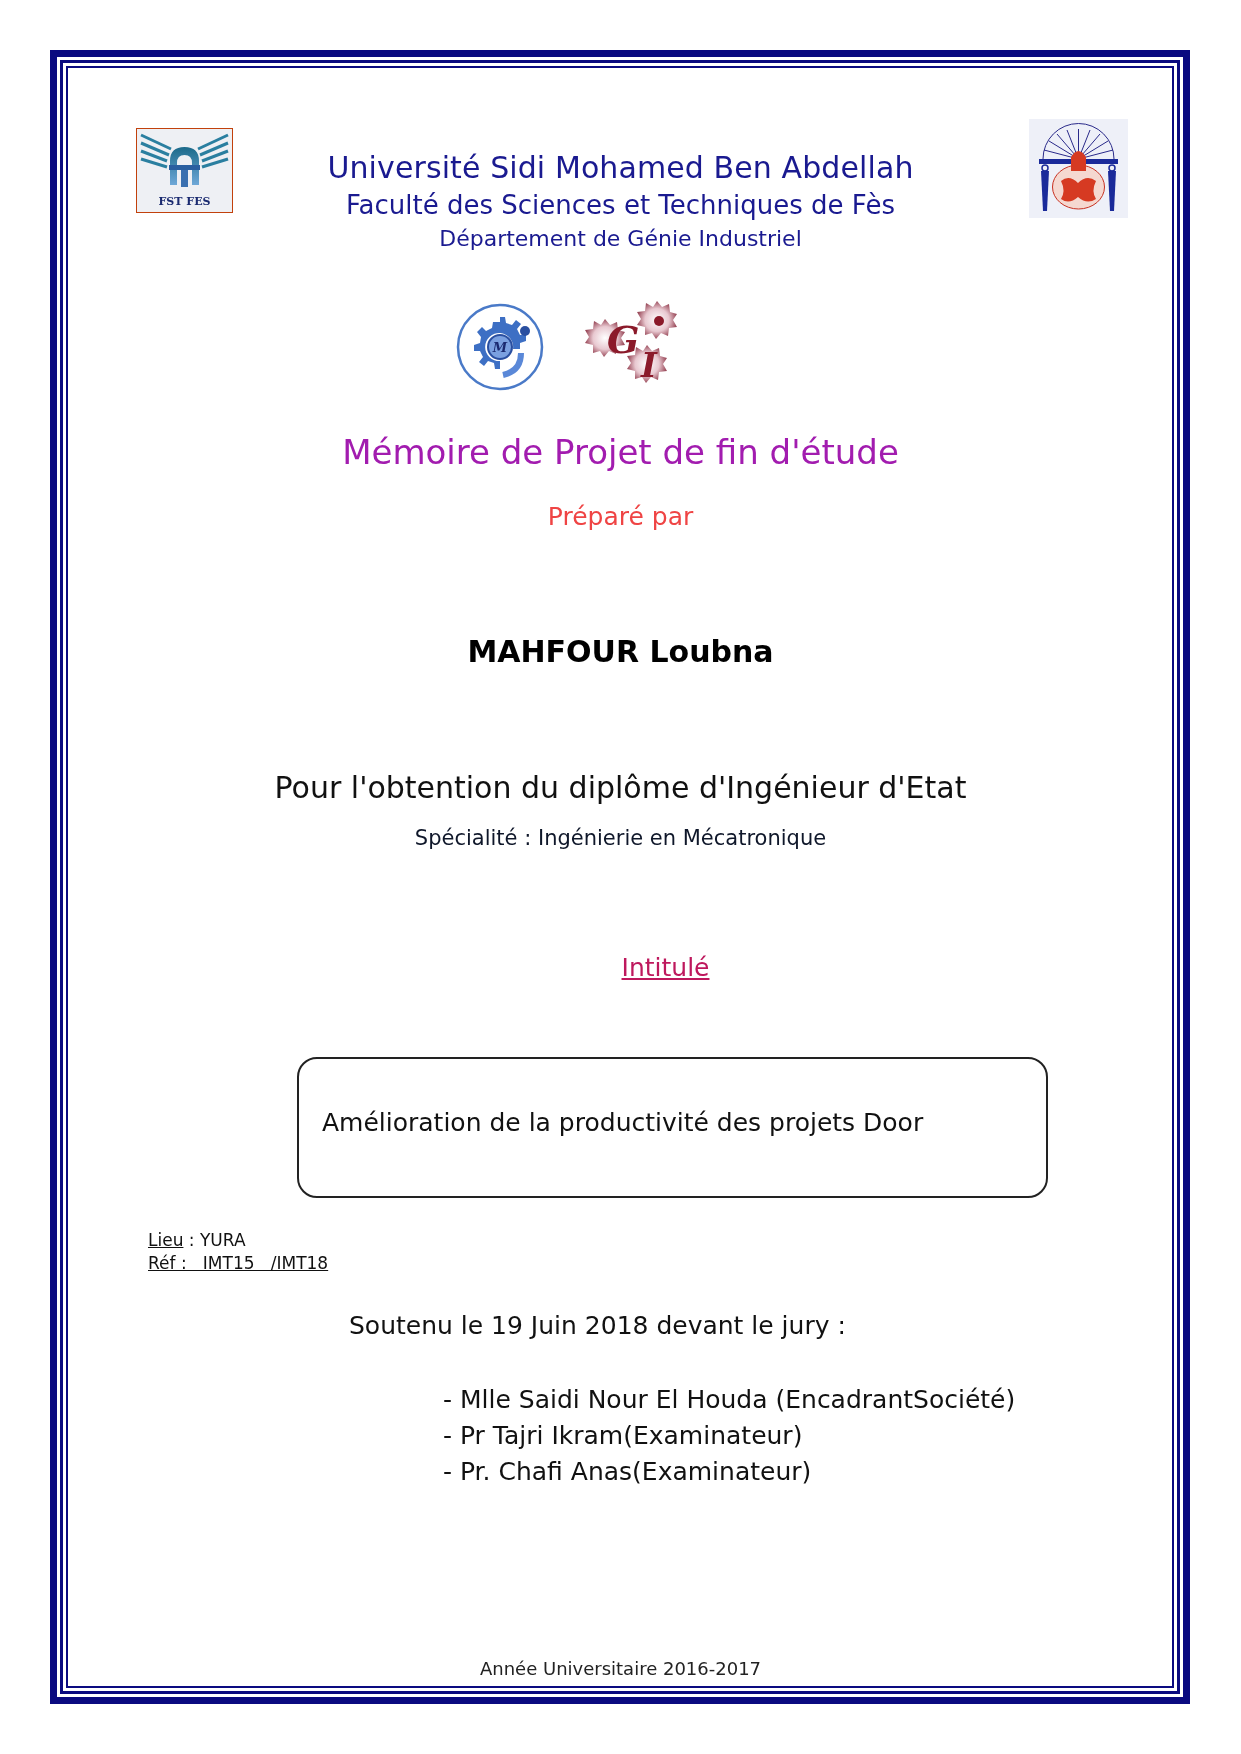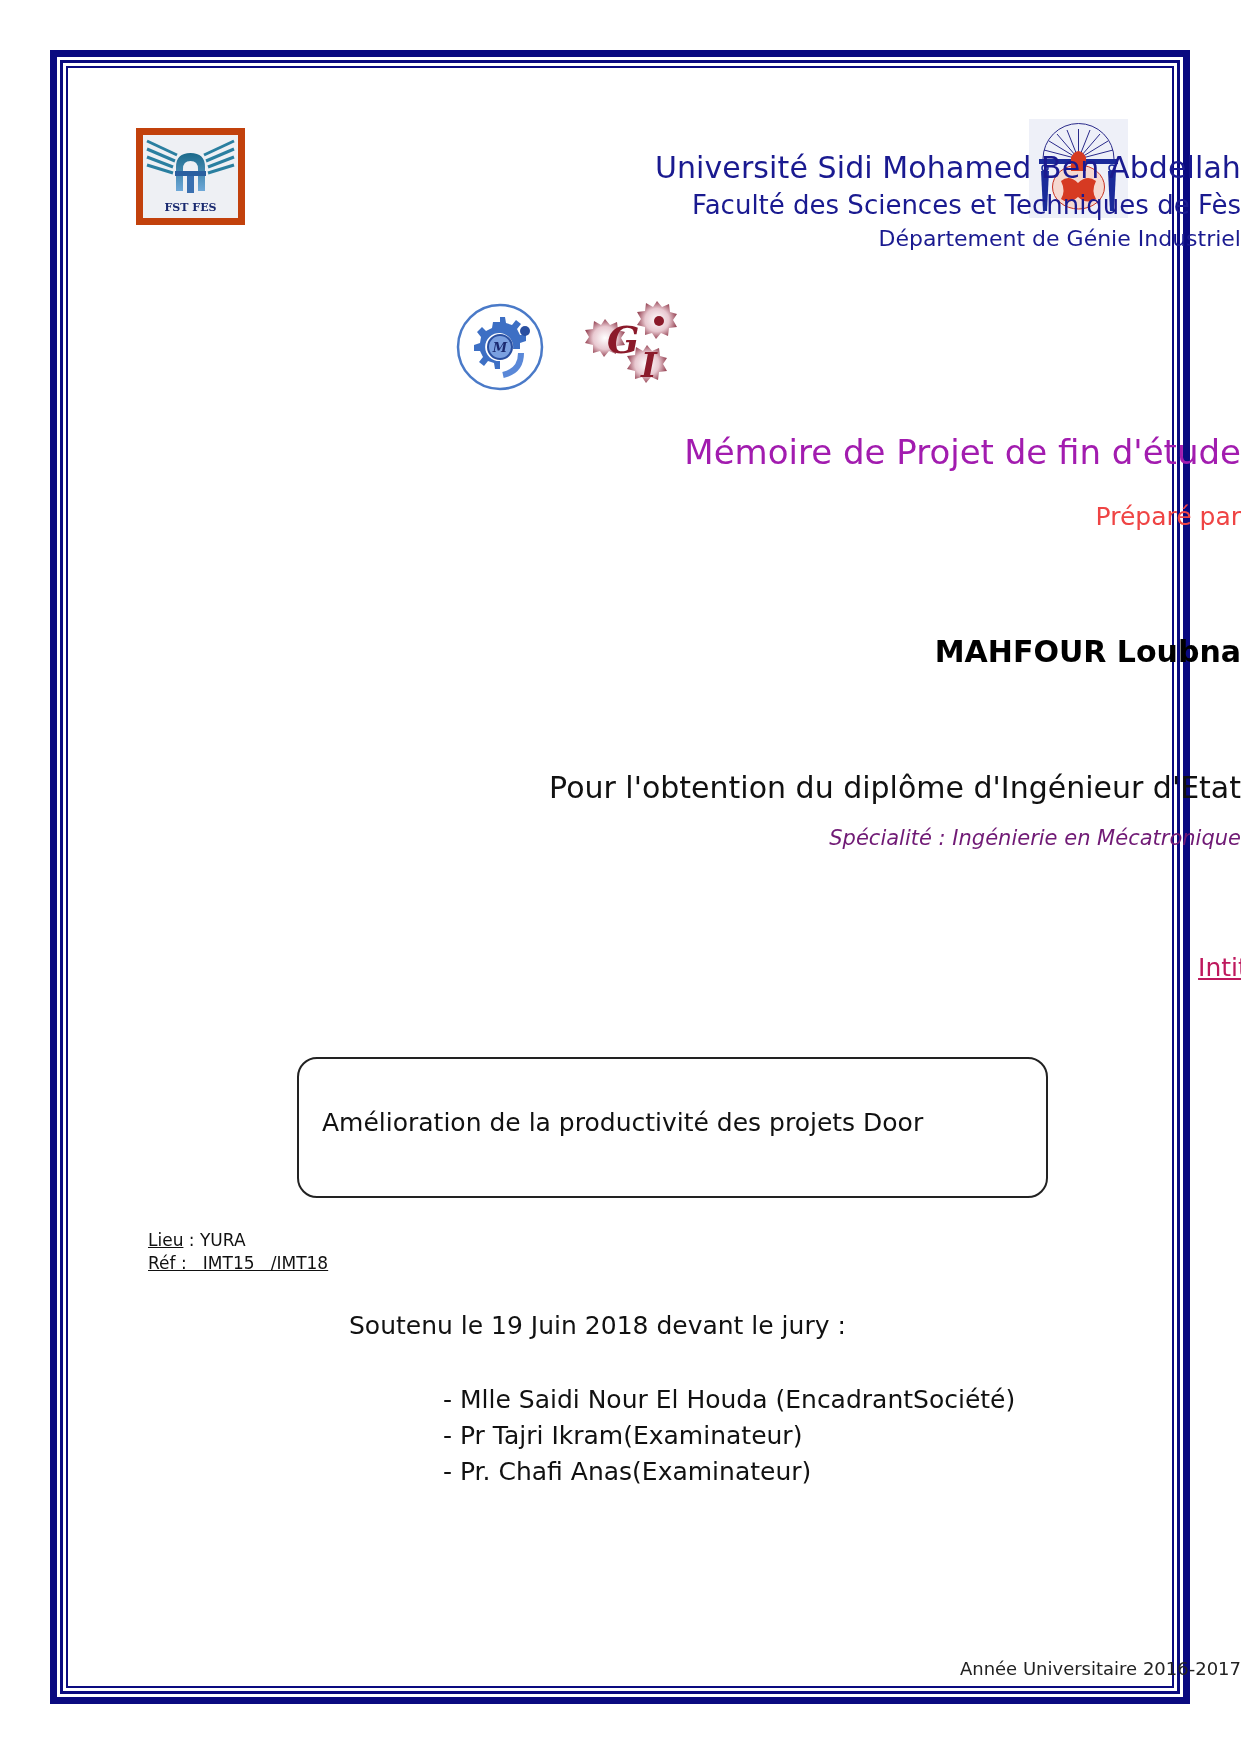--- a/index.html
+++ b/index.html
@@ -4,49 +4,49 @@
 <style>
   html, body { margin: 0; padding: 0; background: #ffffff; }
   body { width: 1241px; height: 1754px; position: relative; overflow: hidden;
          font-family: "DejaVu Sans", sans-serif; color: #111; }
   .abs { position: absolute; }
   .frame { position: absolute; border-style: solid; border-color: #0a0a80; box-sizing: border-box; }
   .f1 { left: 50px; top: 50px; width: 1140px; height: 1654px; border-width: 7px; }
   .f2 { left: 60px; top: 60px; width: 1120px; height: 1634px; border-width: 3px; }
   .f3 { left: 66px; top: 66px; width: 1108px; height: 1622px; border-width: 2px; }
 
-  .center { left: 0; width: 1241px; text-align: right; white-space: nowrap; }
+  .center { left: 0; width: 1241px; text-align: center; white-space: nowrap; }
   .hdr { color: #1a1a90; font-family: "DejaVu Sans", sans-serif; }
   .h1 { top: 150px; font-size: 30px; letter-spacing: 0.1px; }
   .h2 { top: 190px; font-size: 26px; }
   .h3 { top: 226px; font-size: 22px; }
 
   .title { top: 432px; font-size: 34px; color: #a21caf; }
   .prep { top: 502px; font-size: 25px; color: #ef4444; }
   .name { top: 634px; font-size: 30px; font-weight: bold; color: #000; }
   .pour { top: 770px; font-size: 30px; color: #111; }
-  .spec { top: 826px; font-size: 21px; color: #701a75; font-style: italic; }
+  .spec { top: 826px; font-size: 21px; color: #0f172a; }
   .intit { top: 953px; font-size: 25px; color: #be185d; text-decoration: underline; padding-left: 45px; }
 
   .title-box { left: 297px; top: 1057px; width: 751px; height: 141px; box-sizing: border-box;
                border: 2px solid #222; border-radius: 20px; }
   .title-text { left: 322px; top: 1108px; font-size: 25px; color: #111; white-space: nowrap; }
 
   .meta { left: 148px; font-size: 17px; color: #111; white-space: nowrap; }
   .lieu { top: 1230px; text-align: right; }
   .ref { top: 1253px; text-decoration: underline; }
   .u { text-decoration: underline; }
 
   .soutenu { left: 349px; top: 1311px; font-size: 25px; color: #111; white-space: nowrap; }
   .jury { left: 443px; top: 1382px; font-size: 25px; color: #111; line-height: 36px; }
   .jury div { white-space: nowrap; }
 
   .annee { top: 1658px; font-size: 18px; color: #222; }
 
-  .logo-fst { left: 136px; top: 128px; width: 95px; height: 83px; background: #eef0f4; border: 7px solid #c2410c; }
+  .logo-fst { left: 136px; top: 128px; width: 95px; height: 83px; background: #eef0f4; border: 1px solid #c2410c; }
   .logo-usmba { left: 1029px; top: 119px; width: 99px; height: 99px; background: #eef0f8; }
   .logo-meca { left: 455px; top: 303px; width: 90px; height: 88px; }
   .logo-gi { left: 577px; top: 297px; width: 110px; height: 102px; }
 </style>
 </head>
 <body>
 
 <div class="frame f1"></div>
 <div class="frame f2"></div>
 <div class="frame f3"></div>

